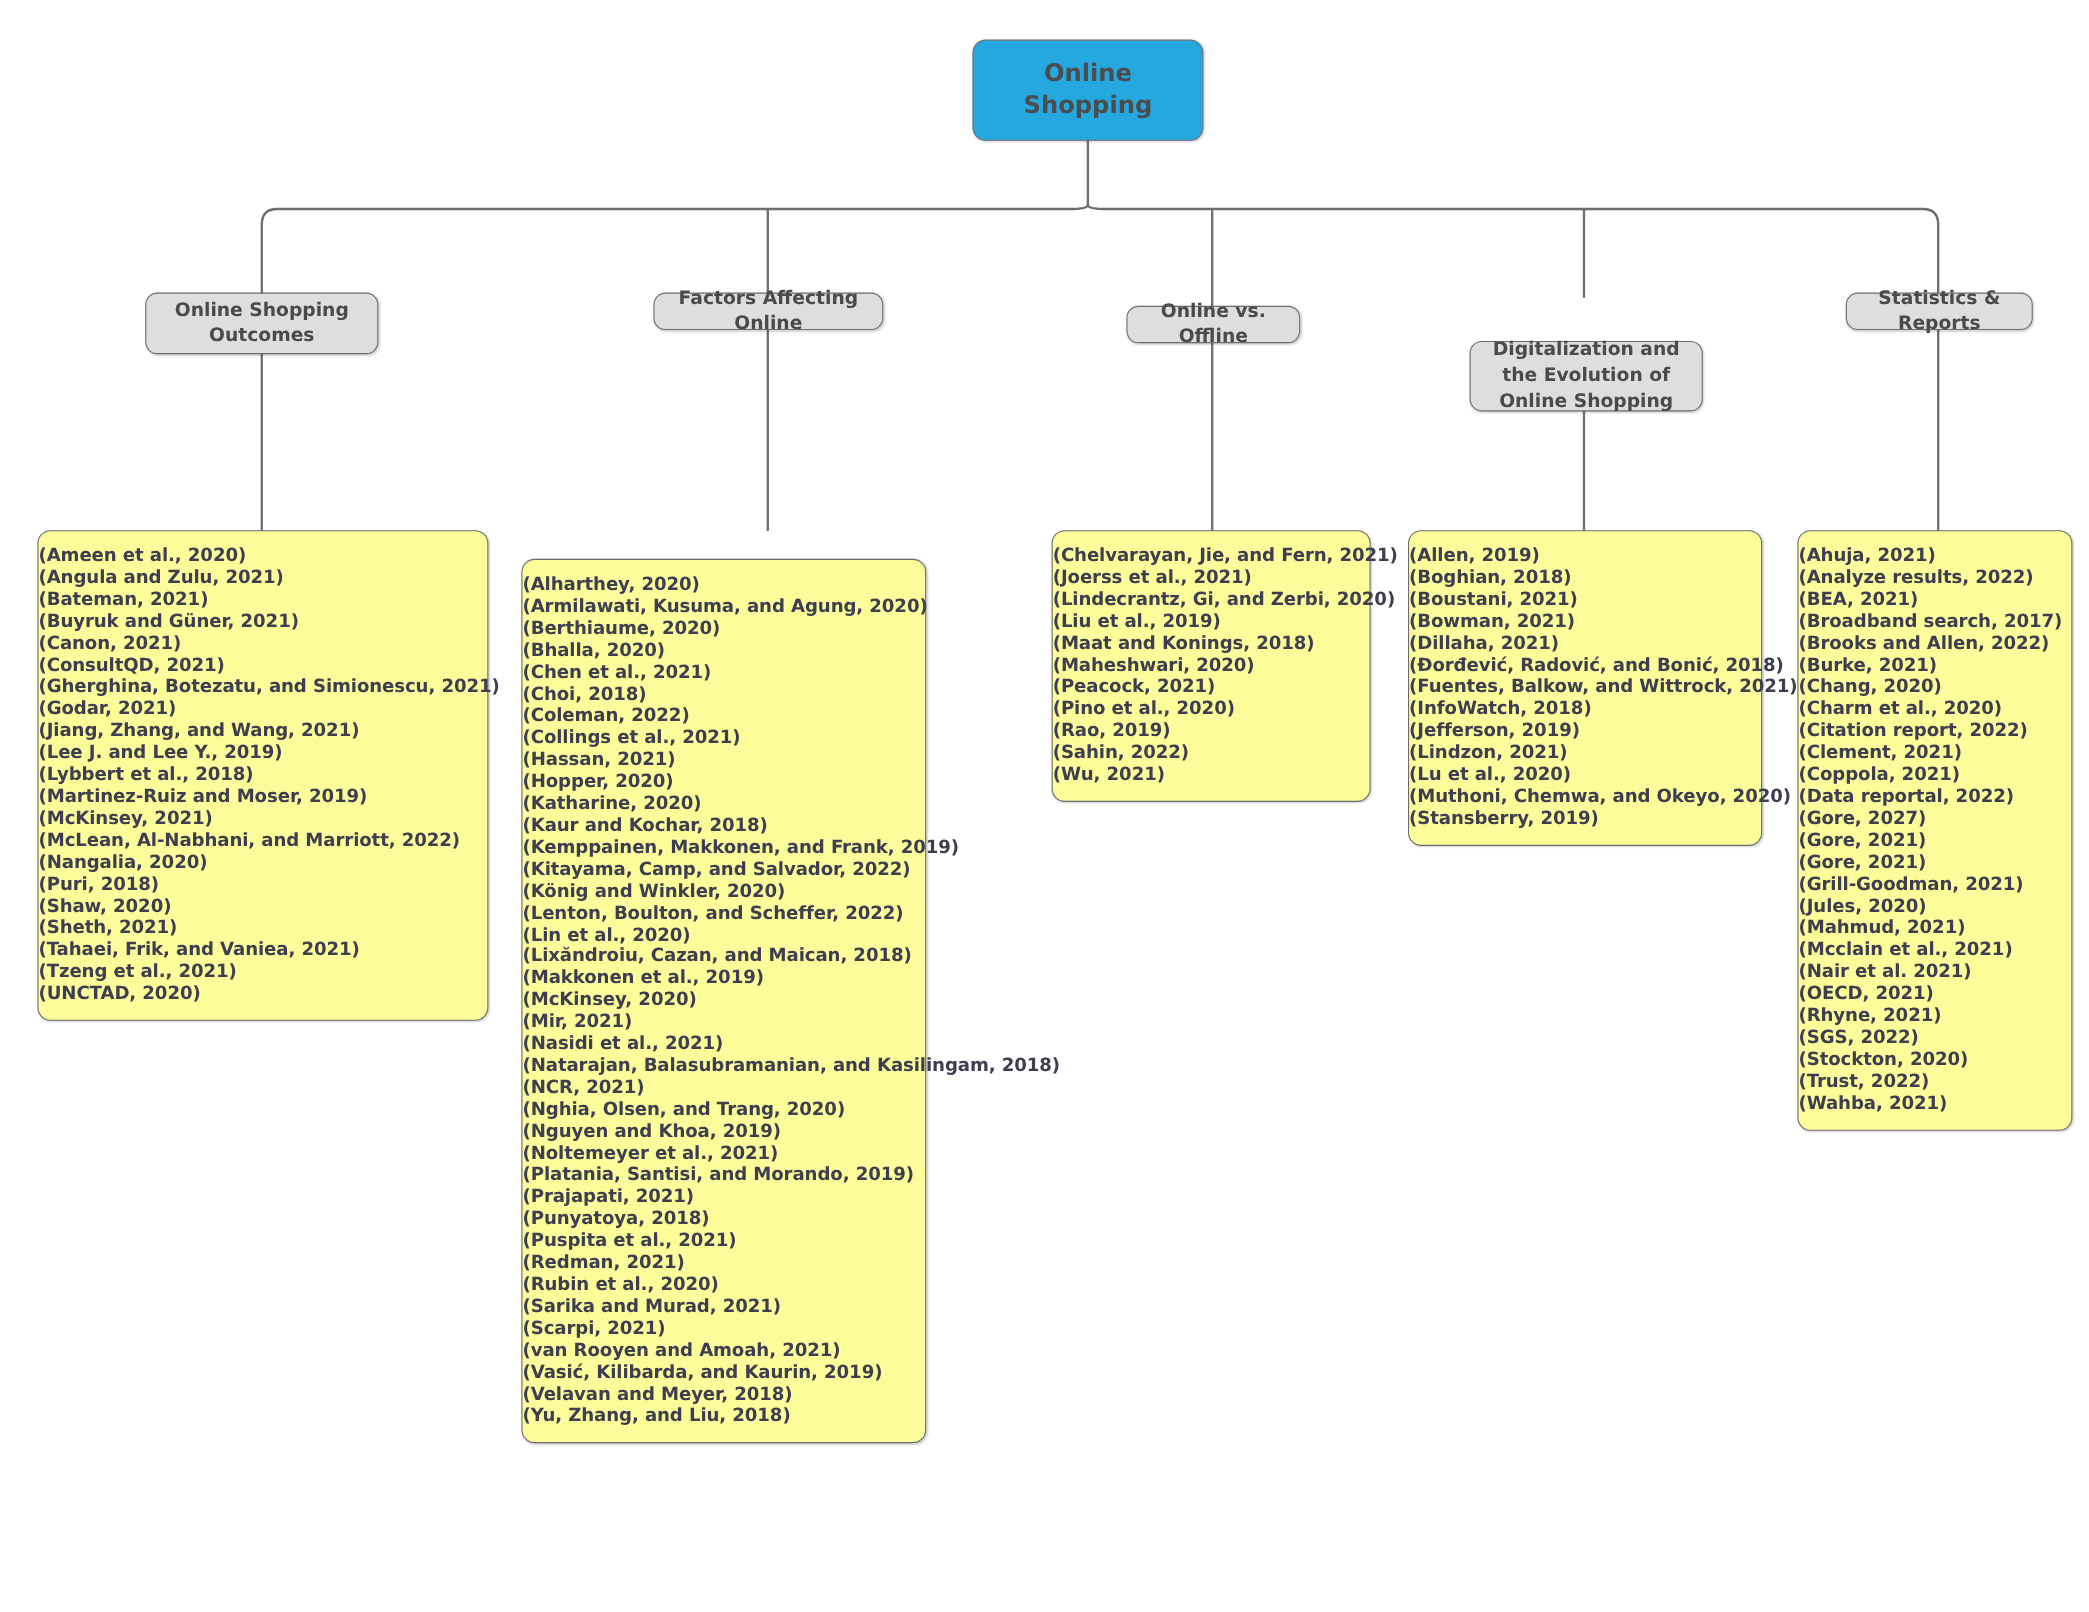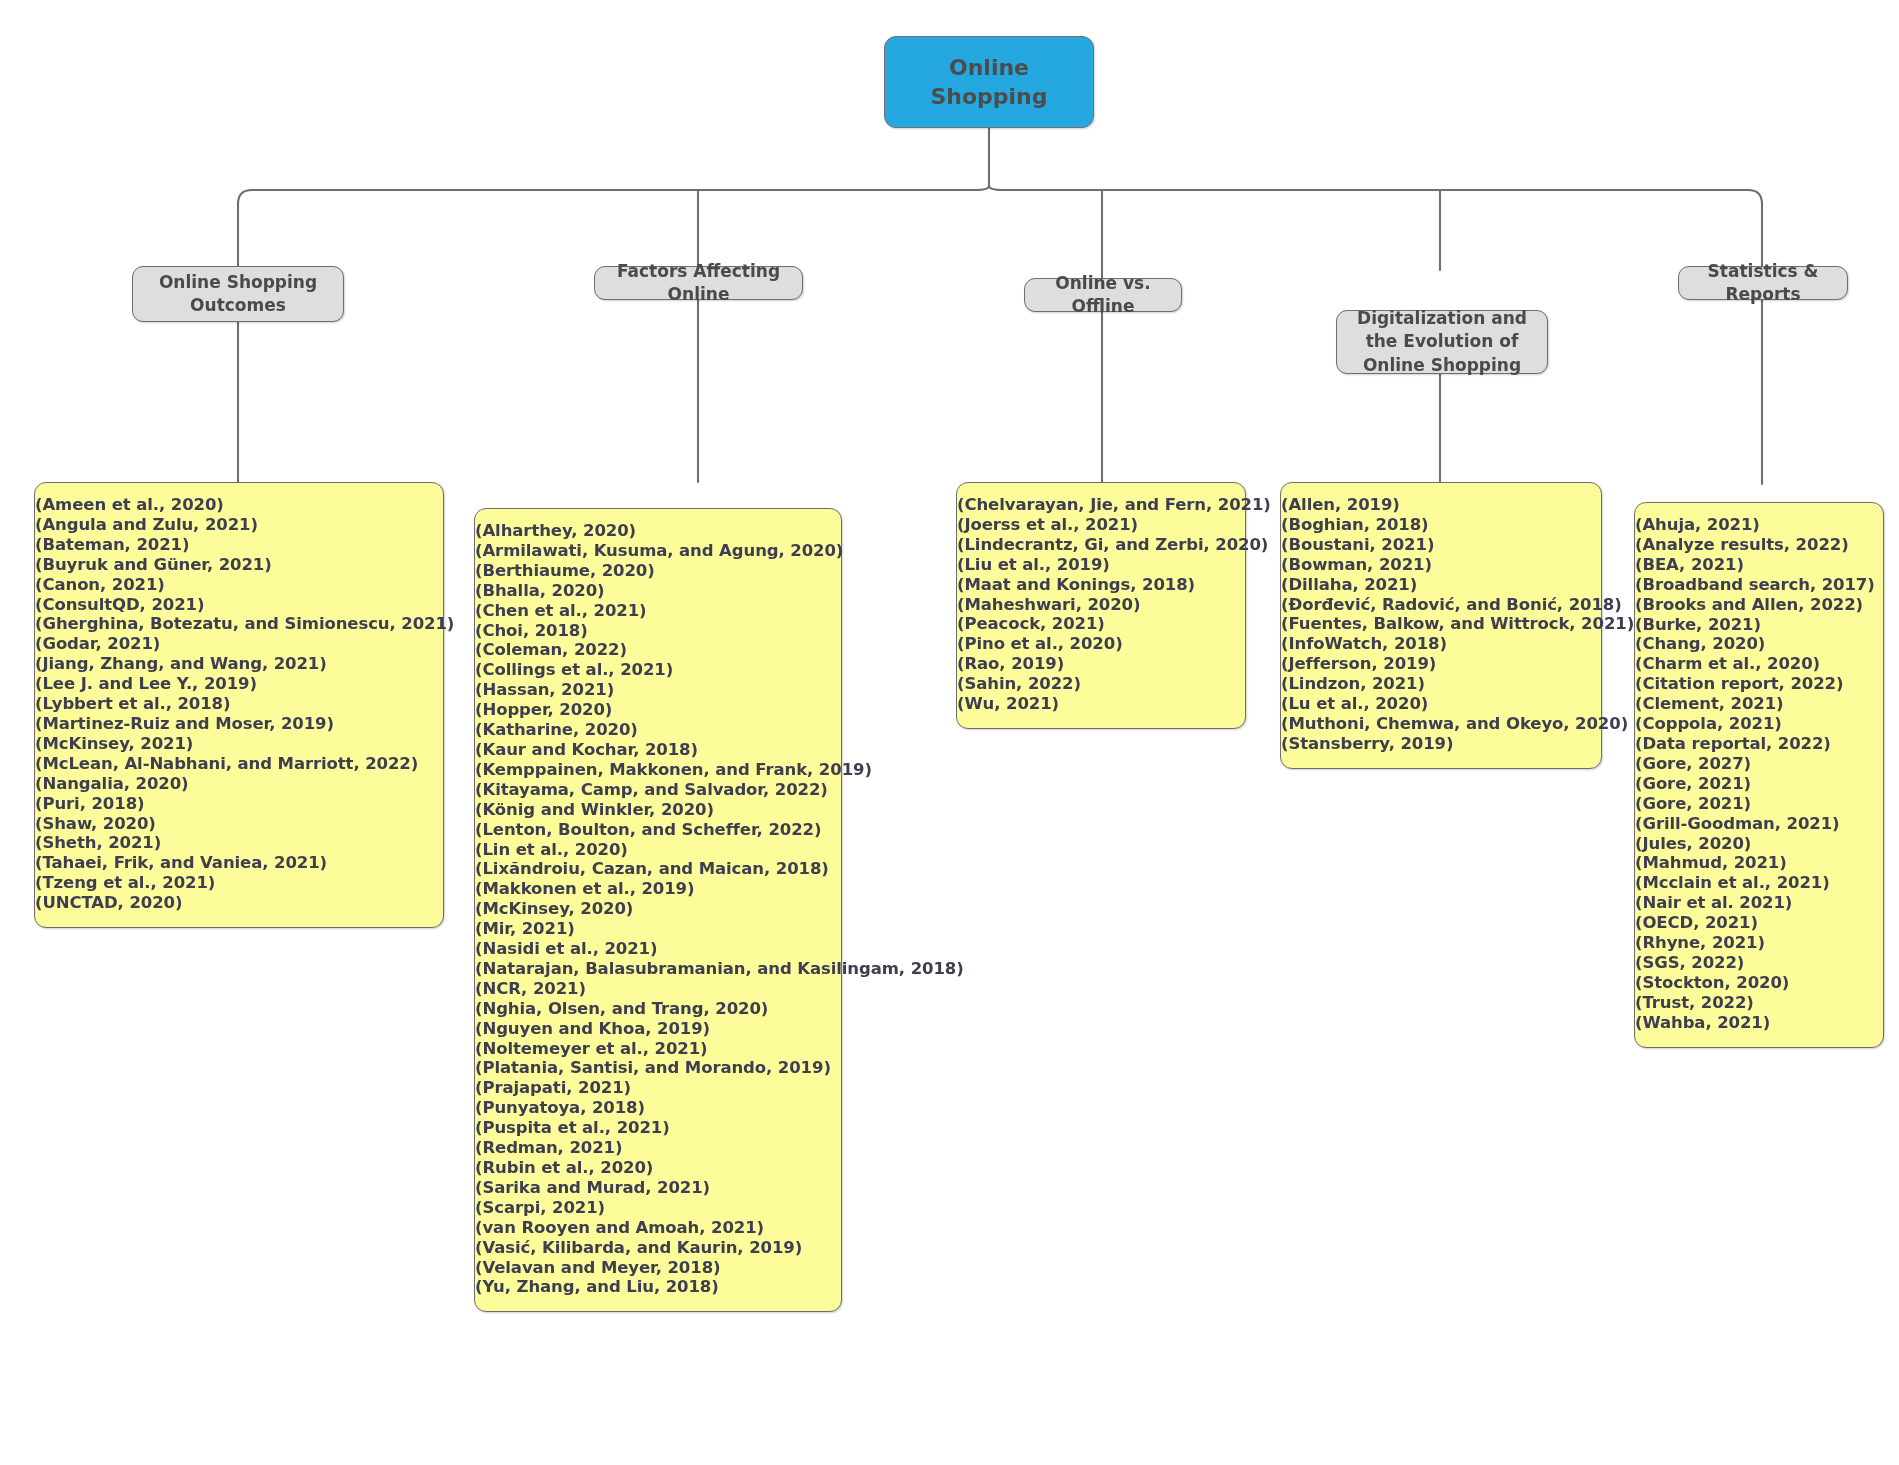--- a/index.html
+++ b/index.html
@@ -206,21 +206,21 @@
       <span class="ref">(Đorđević, Radović, and Bonić, 2018)</span>
       <span class="ref">(Fuentes, Balkow, and Wittrock, 2021)</span>
       <span class="ref">(InfoWatch, 2018)</span>
       <span class="ref">(Jefferson, 2019)</span>
       <span class="ref">(Lindzon, 2021)</span>
       <span class="ref">(Lu et al., 2020)</span>
       <span class="ref">(Muthoni, Chemwa, and Okeyo, 2020)</span>
       <span class="ref">(Stansberry, 2019)</span>
     </div>
 
-  <div class="node leaf-node" style="left:1634px; top:482px; width:250px;margin-top:20px;">
+  <div class="node leaf-node" style="left:1634px; top:482px; width:250px;">
       <span class="ref">(Ahuja, 2021)</span>
       <span class="ref">(Analyze results, 2022)</span>
       <span class="ref">(BEA, 2021)</span>
       <span class="ref">(Broadband search, 2017)</span>
       <span class="ref">(Brooks and Allen, 2022)</span>
       <span class="ref">(Burke, 2021)</span>
       <span class="ref">(Chang, 2020)</span>
       <span class="ref">(Charm et al., 2020)</span>
       <span class="ref">(Citation report, 2022)</span>
       <span class="ref">(Clement, 2021)</span>

